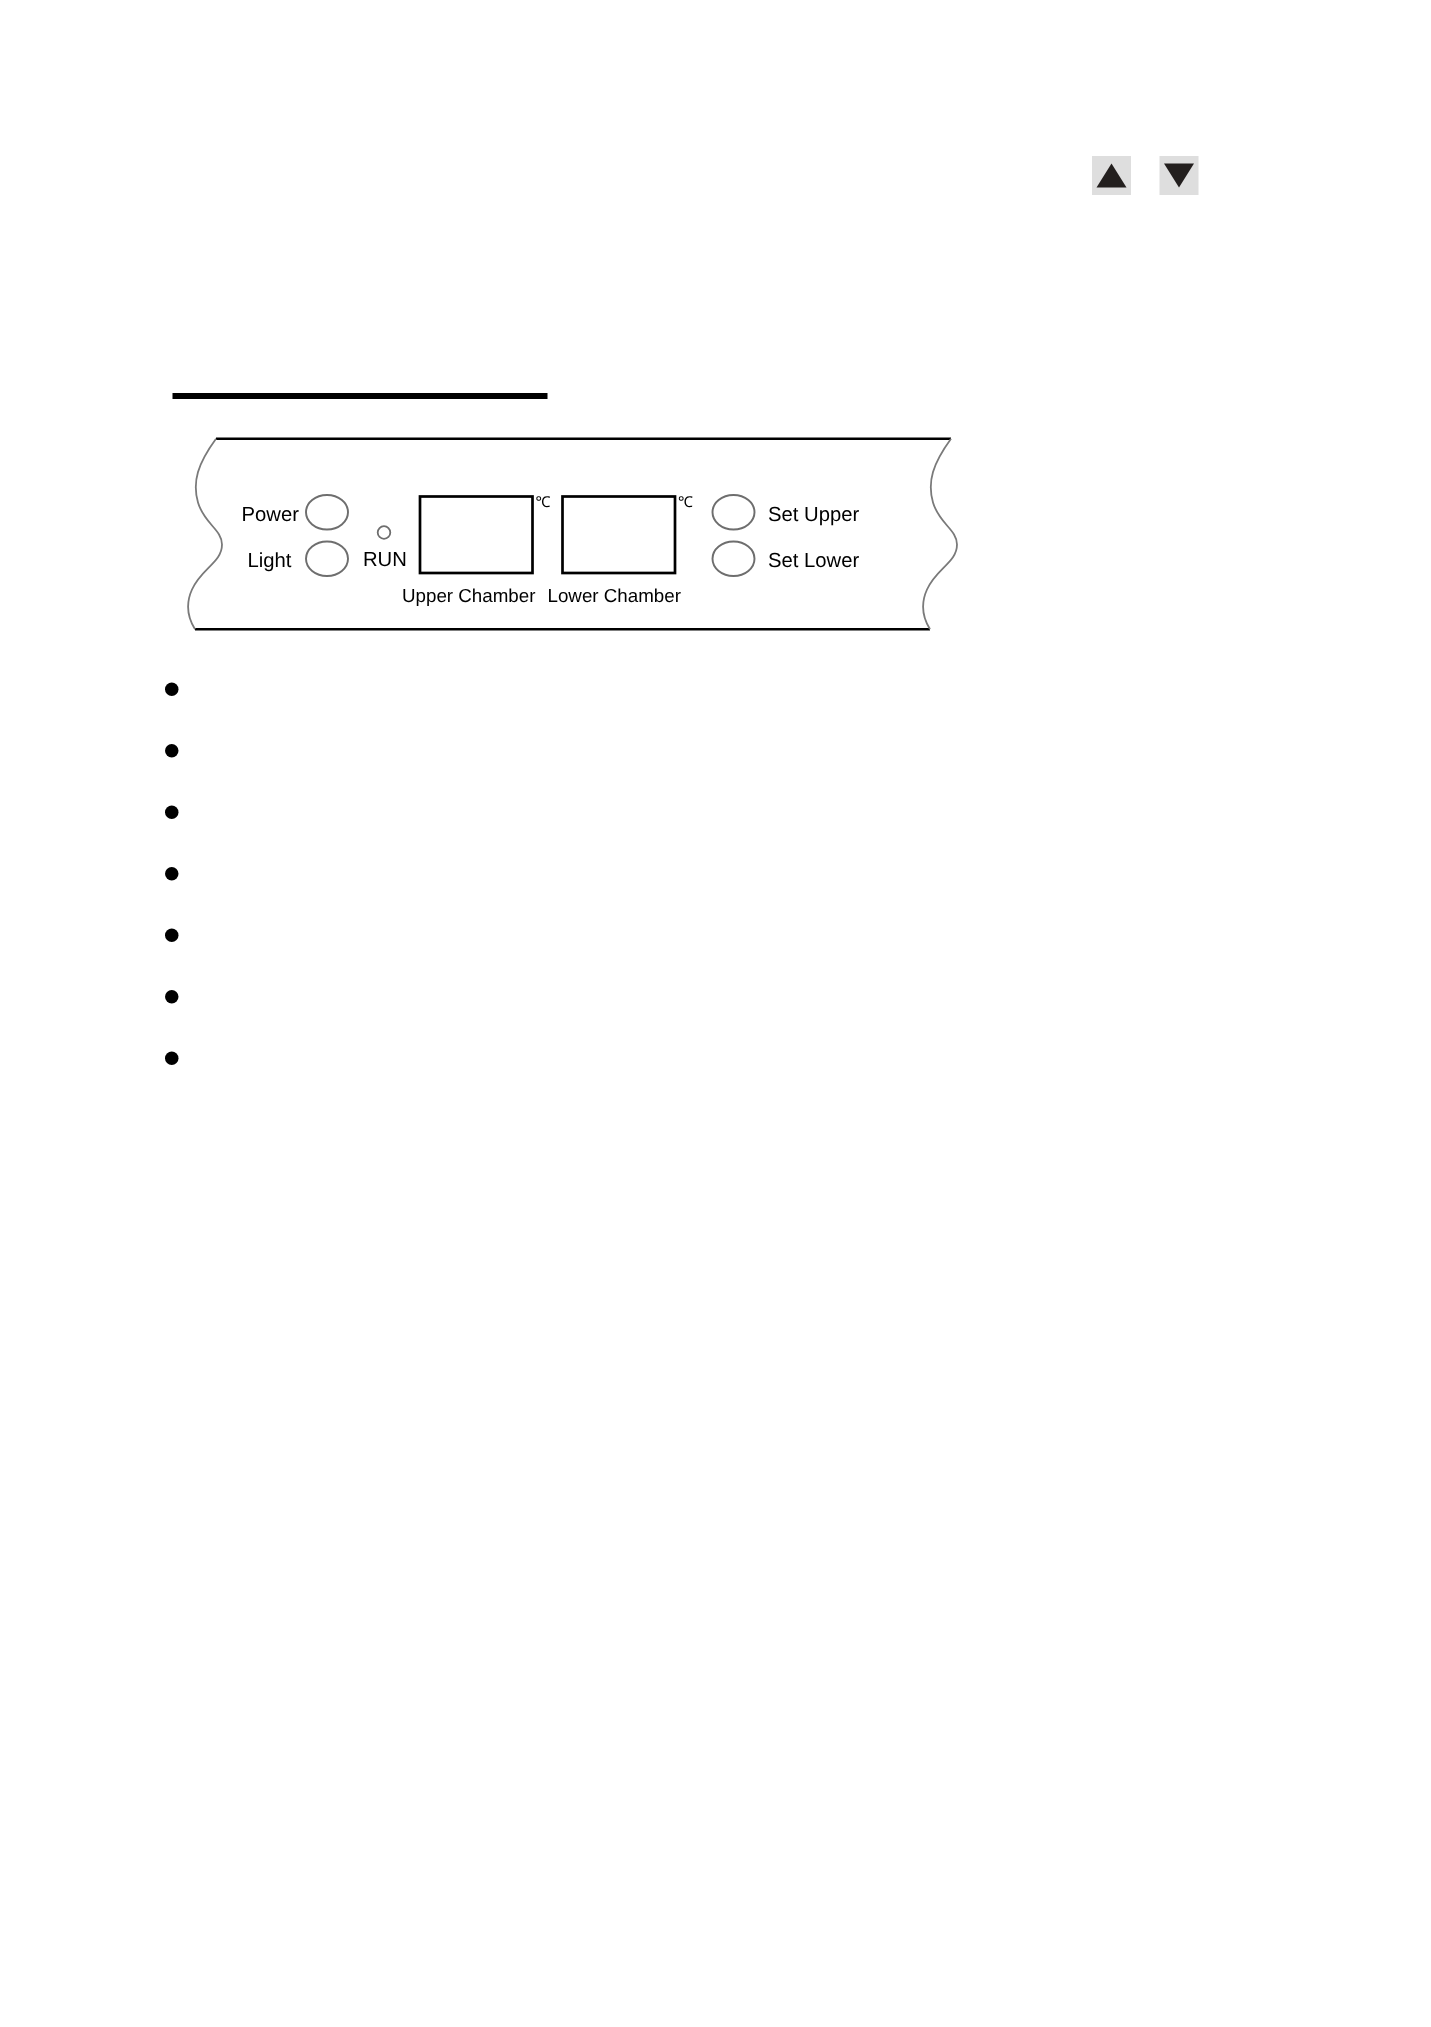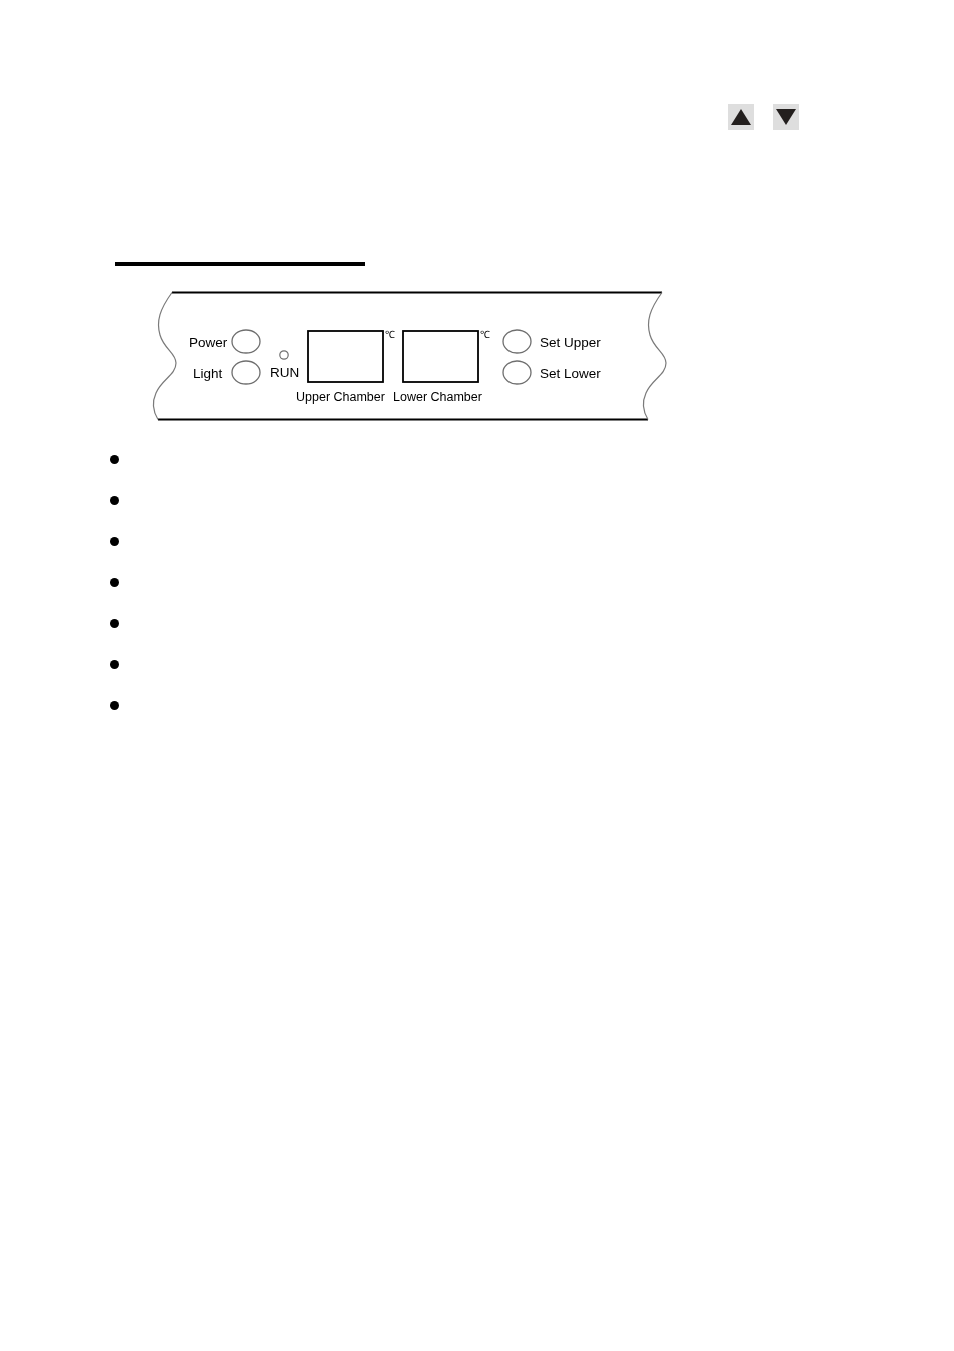--- a/index.html
+++ b/index.html
@@ -53,21 +53,21 @@
     left: 115px;
     top: 262px;
     width: 250px;
     height: 4px;
     background: #000000;
   }
 
   
   .panel-figure {
     position: absolute;
-    left: 136px;
+    left: 108px;
     top: 283px;
     width: 545px;
     height: 150px;
   }
   .panel-figure svg {
     display: block;
   }
 
   .panel-label {
     font-size: 13.5px;

